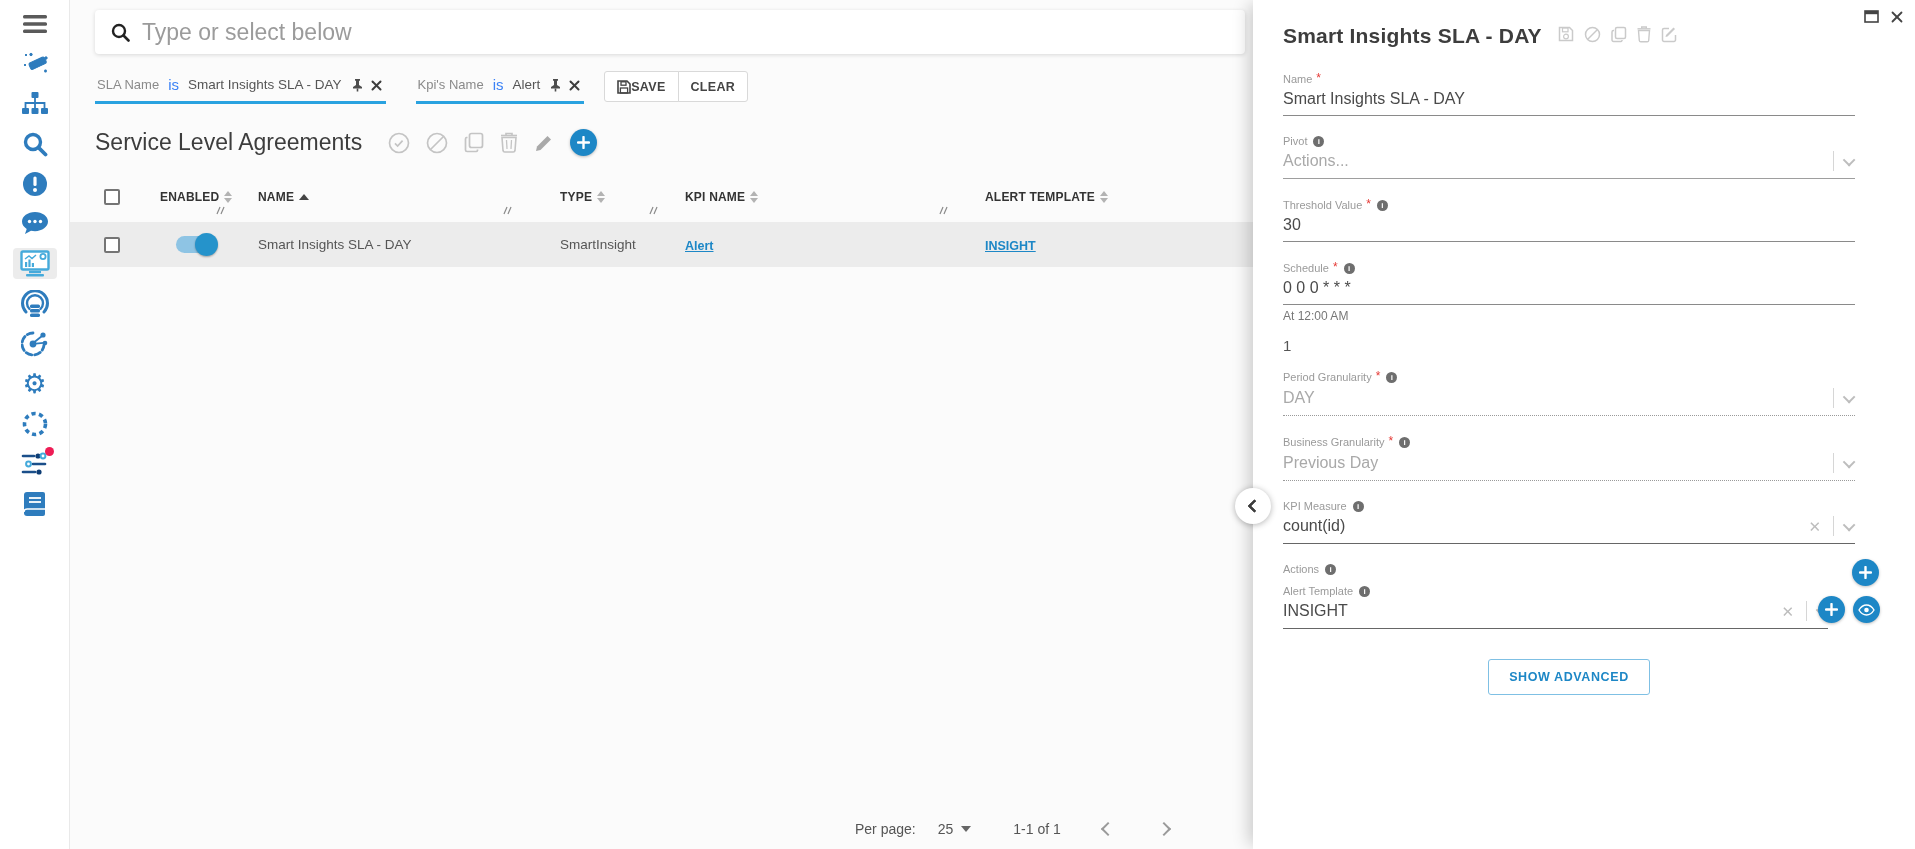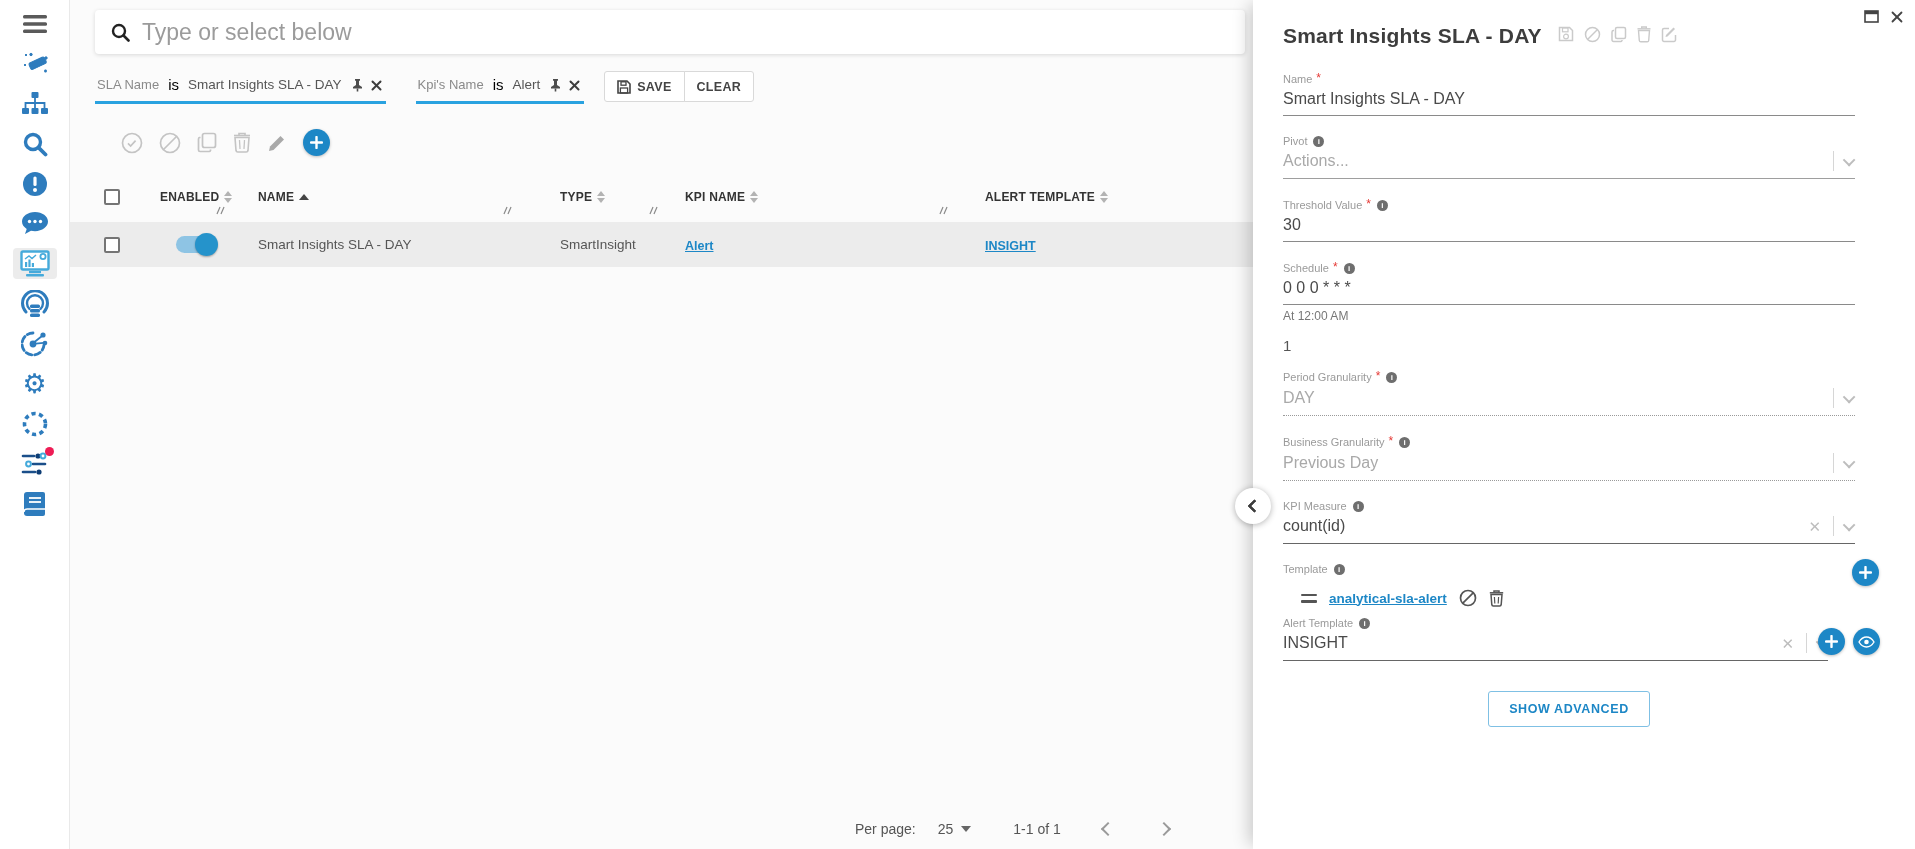--- a/index.html
+++ b/index.html
@@ -17,26 +17,26 @@
 
   
   .main { flex:1 1 auto; position:relative; height:100%; background:#fbfbfb; min-width:0; }
   .searchbar { margin:10px 8px 0 25px; height:44px; background:#fff; border-radius:4px; box-shadow:0 1px 4px rgba(0,0,0,.14); display:flex; align-items:center; padding:0 16px; }
   .searchbar input { border:none; outline:none; flex:1; font-size:23px; color:#444; margin-left:12px; font-family:inherit; background:transparent; }
   .searchbar input::placeholder { color:#9b9b9b; }
 
   .filter-row { margin:20px 0 0 25px; display:flex; align-items:center; }
   .chip { display:inline-flex; align-items:center; gap:9px; padding:0 4px 8px 2px; border-bottom:3px solid #2aa2e0; }
   .chip .f-field { font-size:13px; color:#8a8a8a; }
-  .chip .f-op { font-size:15px; color:#000000; }
+  .chip .f-op { font-size:15px; color:#3b82f6; }
   .chip .f-val { font-size:13.5px; color:#555; }
   .chip .chip-icons { display:inline-flex; gap:7px; align-items:center; transform:translateY(1px); }
   .chip + .chip { margin-left:30px; }
   .btn-group { display:flex; margin-left:20px; transform:translateY(-3px); }
-  .btn { height:31px; background:#fff; border:1px solid #d9d9d9; color:#444; font-size:12.5px; font-weight:700; letter-spacing:.3px; display:inline-flex; align-items:center; gap:6px; padding:0 12px; cursor:pointer; font-family:inherit; }
+  .btn { height:31px; background:#fff; border:1px solid #d9d9d9; color:#444; font-size:12.5px; font-weight:700; letter-spacing:.3px; display:inline-flex; align-items:center; padding:0 12px; cursor:pointer; font-family:inherit; }
   .btn.save { border-radius:3px 0 0 3px; }
   .btn.clear { border-radius:0 3px 3px 0; margin-left:-1px;justify-content:center; }
 
   .title-row { margin:24px 0 0 25px; display:flex; align-items:center; }
   .title-row h1 { font-size:23px; font-weight:400; color:#3d3d3d; }
   .tool-icons { display:flex; align-items:center; gap:16px; margin-left:26px; }
   .tool-icons .ic { cursor:pointer; display:flex; }
   .plus-circle { width:27px; height:27px; border-radius:50%; background:#1d87c6; color:#fff; display:flex; align-items:center; justify-content:center; font-size:19px; font-weight:700; cursor:pointer; box-shadow:0 1px 3px rgba(0,0,0,.25); }
 
   
@@ -295,20 +295,21 @@
             </svg>
           <span>SAVE</span>
         </button>
         <button class="btn clear">
           <span>CLEAR</span>
         </button>
       </div>
     </div>
 
     <div class="title-row">
+      <h1>Service Level Agreements</h1>
       <div class="tool-icons">
         <span class="ic">
           <svg width="22" height="22" viewBox="0 0 22 22">
               <circle cx="11" cy="11" r="9.5" stroke="#c4c4c4" stroke-width="1.7" fill="none"></circle>
               <path d="M7 11.4l2.6 2.6 5-5.4" stroke="#c4c4c4" stroke-width="1.7" fill="none"></path>
             </svg>
         </span>
         <span class="ic">
           <svg width="22" height="22" viewBox="0 0 22 22">
               <circle cx="11" cy="11" r="9.5" stroke="#c4c4c4" stroke-width="1.7" fill="none"></circle>
@@ -578,51 +579,31 @@
               <span class="x-clear">✕</span>
               <span class="divider"></span>
               <span class="chev-down"></span>
             </span>
         </div>
       </div>
 
       <div class="field" style="margin-bottom:10px">
         <div class="actions-head">
           <div class="f-label">
-              <span>Template</span>
+              <span>Actions</span>
               <span class="info-i">i</span>
             </div>
           <span class="circle-btn actions-plus">
             <svg width="13" height="13" viewBox="0 0 13 13">
                 <g stroke="#fff" stroke-width="2.4" stroke-linecap="round">
                   <line x1="6.5" y1="1" x2="6.5" y2="12"></line>
                   <line x1="1" y1="6.5" x2="12" y2="6.5"></line>
                 </g>
               </svg>
           </span>
-        </div>
-        <div class="action-row">
-          <span class="drag-handle">
-              <span></span>
-              <span></span>
-            </span>
-          <span class="action-link">analytical-sla-alert</span>
-          <svg width="18" height="18" viewBox="0 0 18 18">
-              <circle cx="9" cy="9" r="7.5" stroke="#555" stroke-width="1.7" fill="none"></circle>
-              <line x1="3.8" y1="14.2" x2="14.2" y2="3.8" stroke="#555" stroke-width="1.7"></line>
-            </svg>
-          <svg width="15" height="17" viewBox="0 0 15 17">
-              <path d="M2 4.5h11l-.8 10.2a1.5 1.5 0 0 1-1.5 1.3H4.3a1.5 1.5 0 0 1-1.5-1.3z" stroke="#555" stroke-width="1.5" fill="none"></path>
-              <line x1="0.8" y1="2.8" x2="14.2" y2="2.8" stroke="#555" stroke-width="1.5"></line>
-              <path d="M5 2.5V1h5v1.5" stroke="#555" stroke-width="1.5" fill="none"></path>
-              <g stroke="#555" stroke-width="1.2">
-                <line x1="5.4" y1="7" x2="5.8" y2="13.5"></line>
-                <line x1="9.6" y1="7" x2="9.2" y2="13.5"></line>
-              </g>
-            </svg>
         </div>
       </div>
 
       <div class="field" style="width:545px">
         <div class="f-label">
             <span>Alert Template</span>
             <span class="info-i">i</span>
           </div>
         <div class="f-value" style="border-bottom-color:#666">
           <span>INSIGHT</span>

